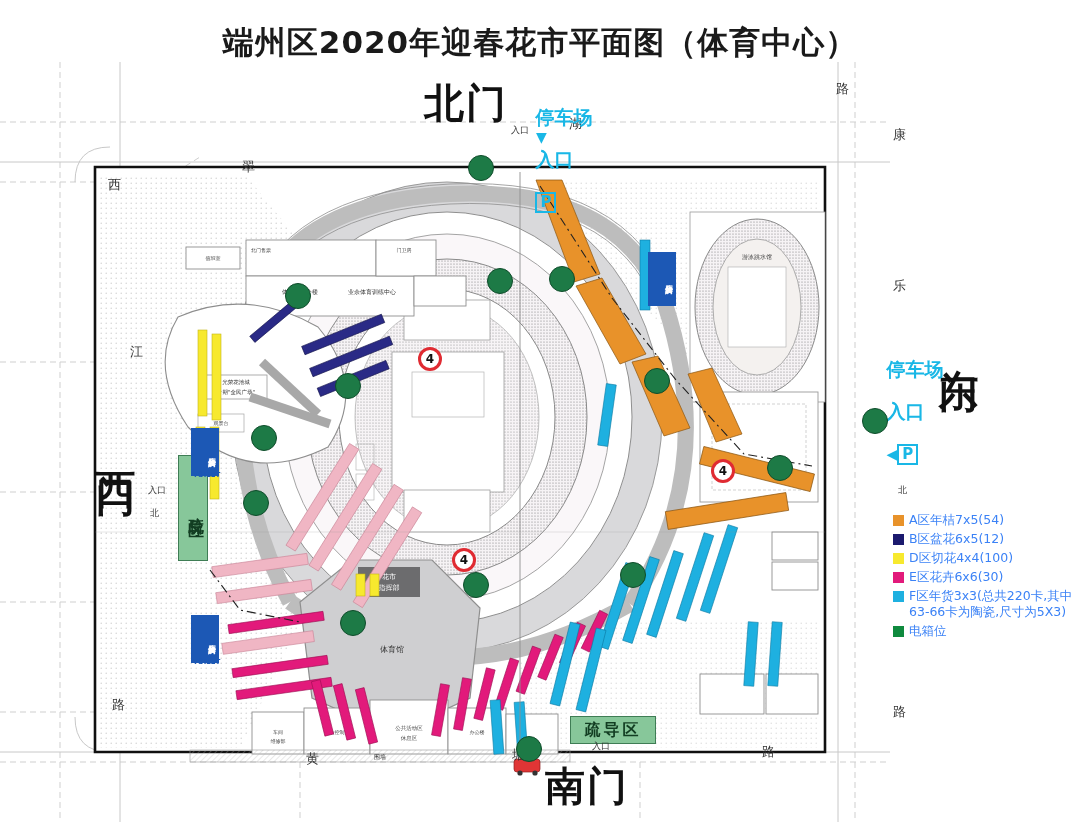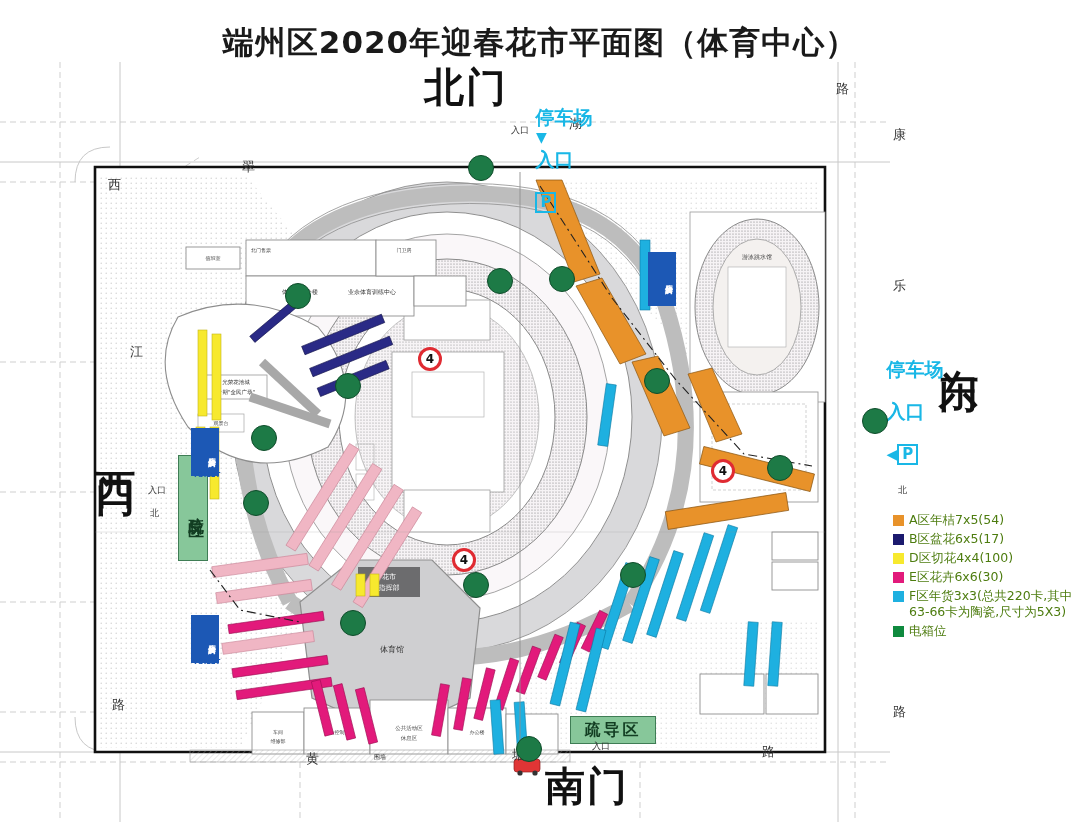--- a/index.html
+++ b/index.html
@@ -58,21 +58,21 @@
     position:absolute;width:24px;height:24px;border-radius:50%;
     background:#fff;border:3px solid #e02b32;color:#111;
     font-size:12px;font-weight:bold;text-align:center;line-height:18px;
     box-sizing:border-box;
   }
 
   
   .legend{position:absolute;left:893px;top:512px;width:185px;}
   .lrow{display:flex;align-items:flex-start;margin-bottom:3px;}
   .sw{width:11px;height:11px;flex:0 0 11px;margin:3px 5px 0 0;}
-  .ltext{font-size:12.5px;line-height:1.28;color:#4d7c0f;}
+  .ltext{font-size:12.5px;line-height:1.28;color:#3b82f6;}
 </style>
 </head>
 <body>
 
 <div id="root">
 
   <div class="title">端州区2020年迎春花市平面图（体育中心）</div>
 
   <div class="map">
   <svg width="890" height="760" viewBox="0 0 890 760" xmlns="http://www.w3.org/2000/svg">
@@ -303,21 +303,21 @@
     <g>
       <rect x="514" y="697" width="26" height="13" rx="3" fill="#e03535" stroke="#8e1d1d" stroke-width="0.7"></rect>
       <rect x="520" y="694" width="13" height="6" rx="2" fill="#e03535"></rect>
       <circle cx="520" cy="711" r="2.6" fill="#333"></circle>
       <circle cx="535" cy="711" r="2.6" fill="#333"></circle>
     </g>
 
   </svg>
   </div>
 
-  <div class="t gate" style="left:424px;top:66px;text-align:right;">北门</div>
+  <div class="t gate" style="left:424px;top:82px;text-align:right;">北门</div>
   <div class="t gate" style="left:545px;top:765px;">南门</div>
   <div class="t gate vert" style="left:938px;top:336px;">东门</div>
   <div class="t gate vert" style="left:95px;top:440px;">西门</div>
 
   <div class="t roadlabel" style="left:242px;top:160px;">翠</div>
   <div class="t roadlabel" style="left:569px;top:117px;">湖</div>
   <div class="t roadlabel" style="left:836px;top:82px;">路</div>
 
   <div class="t roadlabel" style="left:893px;top:128px;">康</div>
   <div class="t roadlabel" style="left:893px;top:279px;">乐</div>
@@ -386,21 +386,21 @@
 
   <div class="legend">
 
     <div class="lrow">
       <span class="sw" style="background:#e8922a;"></span>
       <span class="ltext">A区年桔7x5(54)</span>
     </div>
 
     <div class="lrow">
       <span class="sw" style="background:#1b1a6e;"></span>
-      <span class="ltext">B区盆花6x5(17)</span>
+      <span class="ltext">B区盆花6x5(12)</span>
     </div>
 
 
     <div class="lrow">
       <span class="sw" style="background:#f7e92e;"></span>
       <span class="ltext">D区切花4x4(100)</span>
     </div>
 
     <div class="lrow">
       <span class="sw" style="background:#e21a7b;"></span>

